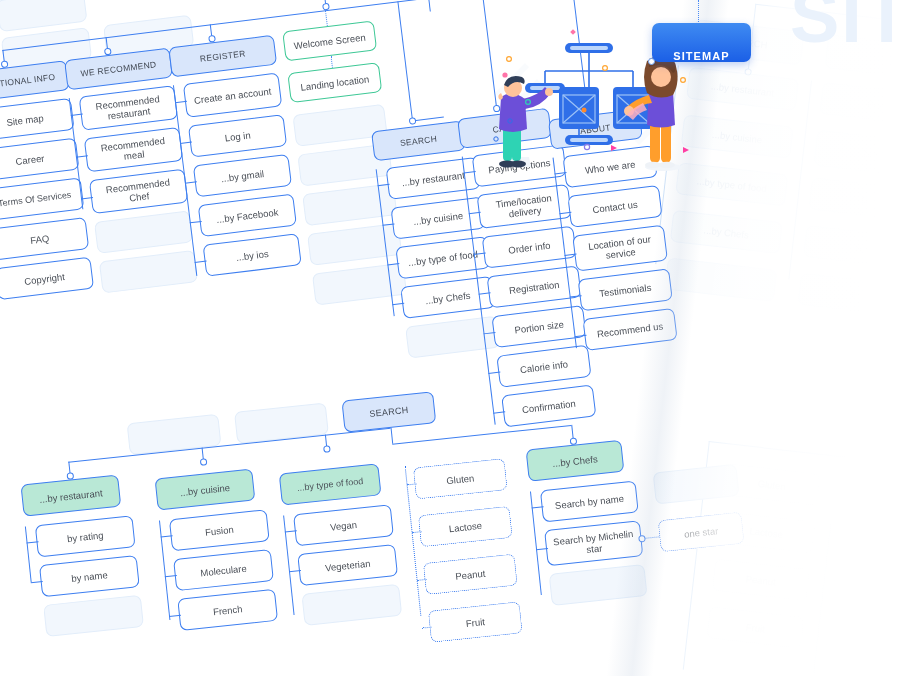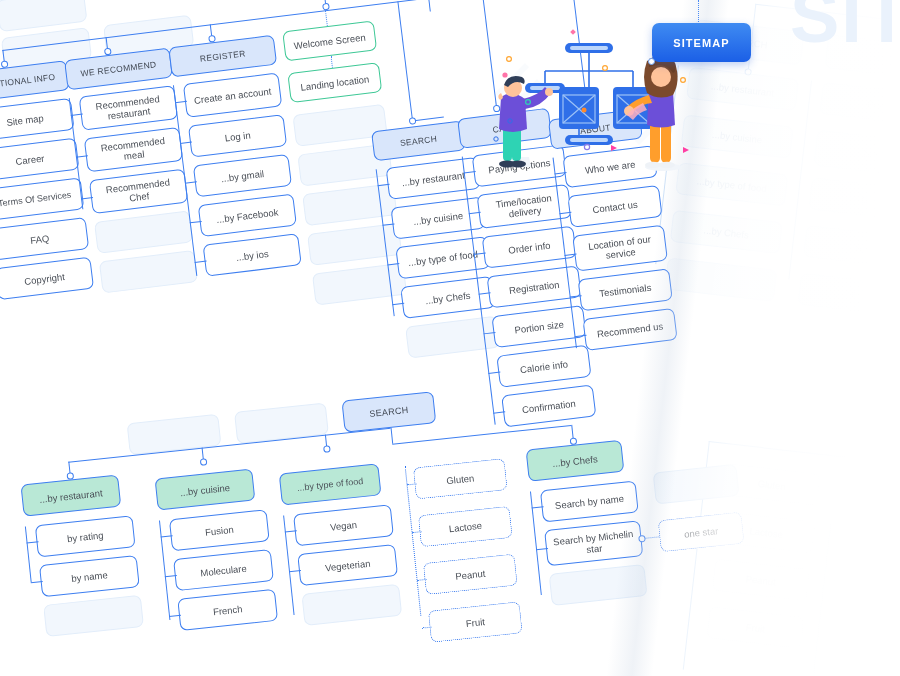--- a/index.html
+++ b/index.html
@@ -48,21 +48,21 @@
 
   
   .grp{position:absolute;transform-origin:0 0;}
 
   
   .sitemap-btn{
     position:absolute;left:652px;top:23px;width:99px;height:39px;
     border-radius:7px;border:none;
     background:linear-gradient(180deg,#3f8bf2 0%,#1b5fe6 100%);
     color:#fff;font-size:11px;font-weight:bold;letter-spacing:1.1px;
-    display:flex;align-items:center;justify-content:center;
+    display:flex;align-items:flex-end;justify-content:center;
     box-shadow:0 3px 8px rgba(40,100,220,.30);
     cursor:pointer;
   }
 
   
   .sheet{
     position:absolute;left:0;top:0;width:1300px;height:1100px;
     background:linear-gradient(90deg,rgba(255,255,255,0) 0%,rgba(255,255,255,.86) 7%,#fff 16%);
     transform:rotate(6.5deg);
     transform-origin:0 0;

